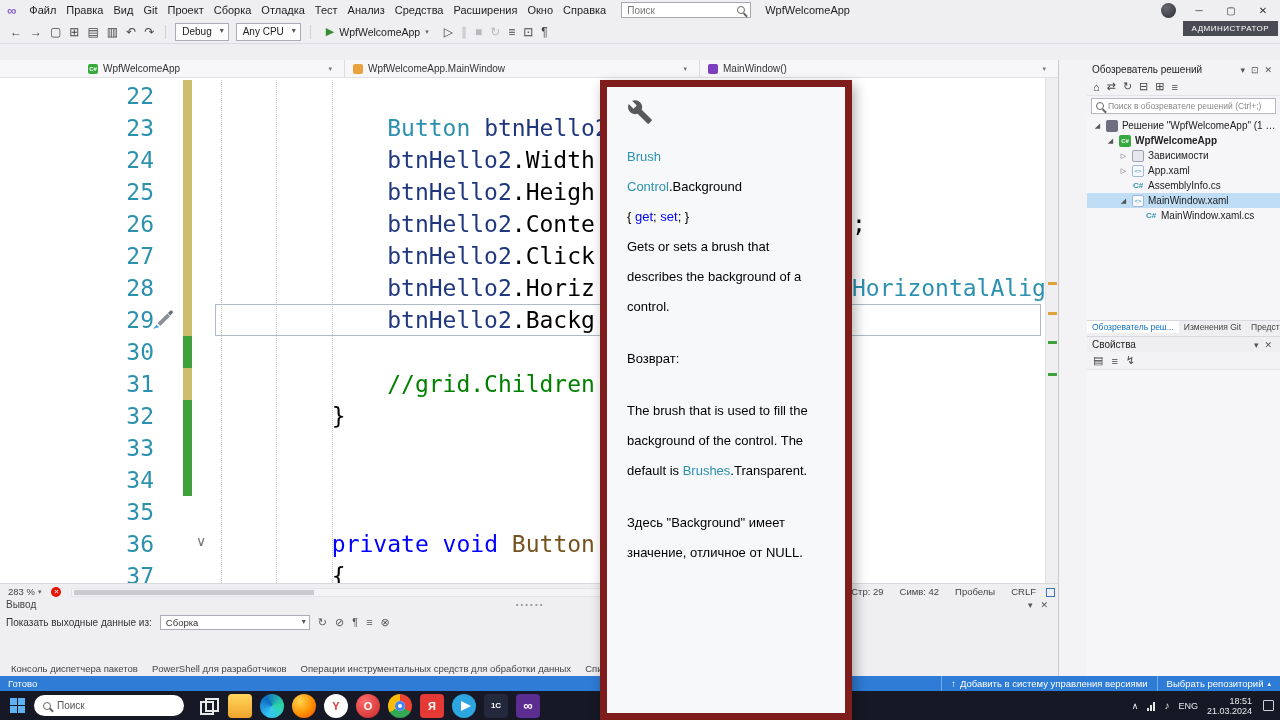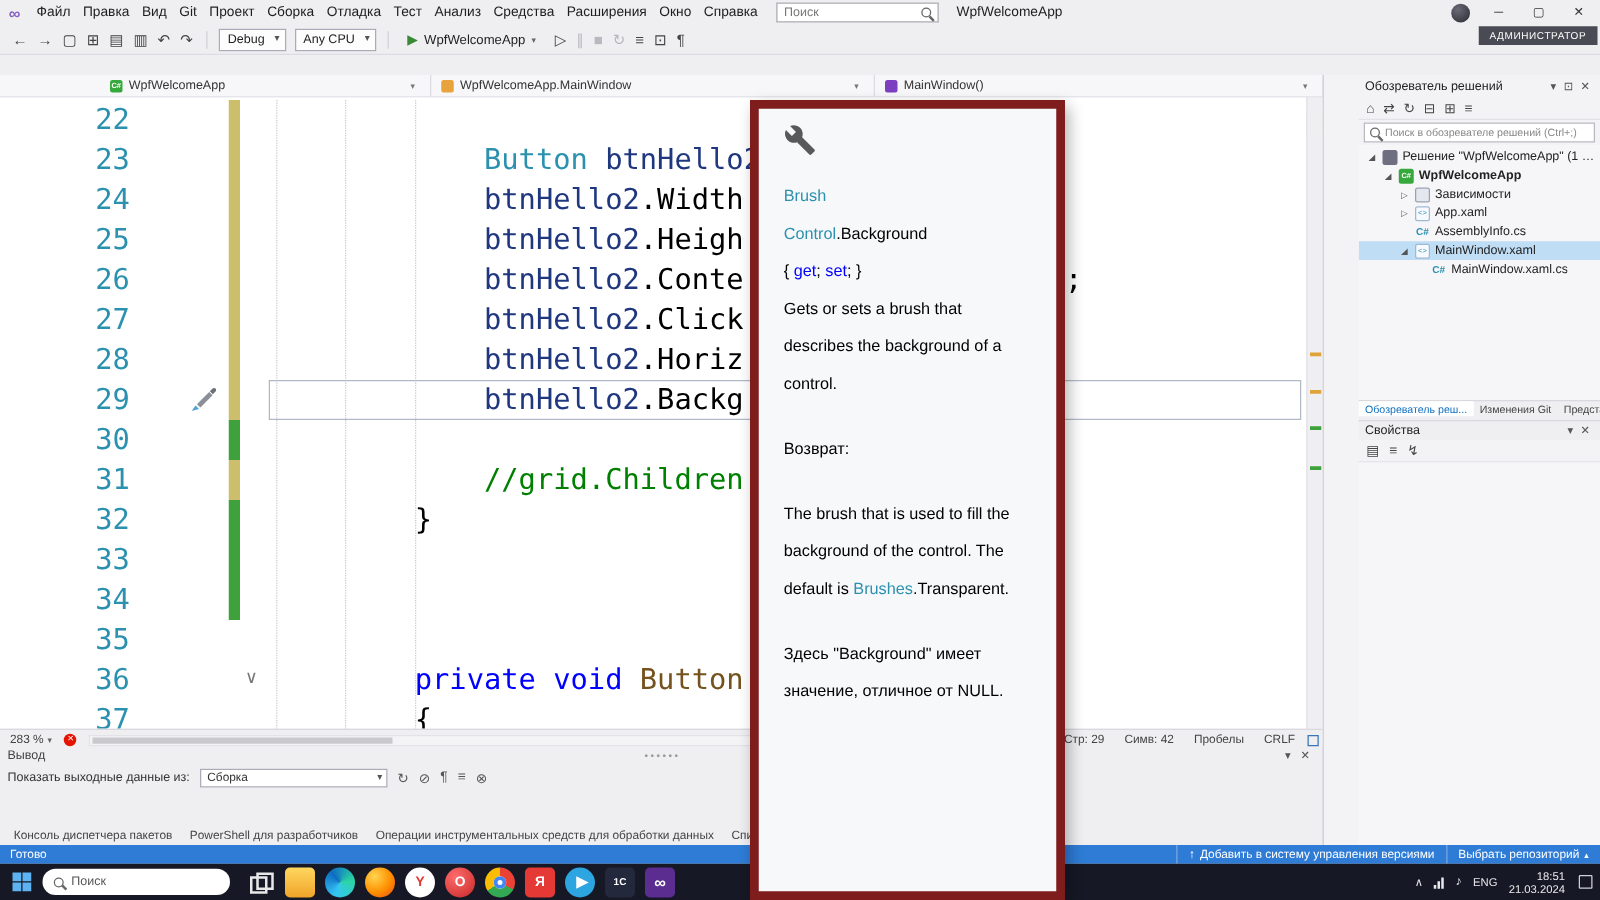--- a/index.html
+++ b/index.html
@@ -52,21 +52,21 @@
   .ico-method { background:#7C3FBF; }
 
   
   .editor { position:absolute; left:0; top:78px; width:1045px; height:505px; background:#FFFFFF; overflow:hidden; }
   .guide { position:absolute; top:2px; height:503px; border-left:1px dotted #C9C9CF; }
   .g1 { left:221px; } .g2 { left:276px; } .g3 { left:332px; }
   #change-bars { position:absolute; left:183px; top:0; width:9px; height:100%; }
   .chbar { position:absolute; left:0; width:9px; }
   .code-row { position:absolute; left:0; width:100%; height:32px; }
   .code-row.current::before { content:''; position:absolute; left:215px; top:0; width:824px; height:30px; border:1px solid #B0BAC6; }
-  .line-num { position:absolute; left:16px; top:0; width:148px; text-align:center; color:#2B91AF; font:23px/32px "DejaVu Sans Mono",monospace; }
+  .line-num { position:absolute; left:6px; top:0; width:148px; text-align:right; color:#2B91AF; font:23px/32px "DejaVu Sans Mono",monospace; }
   .code-text { position:absolute; top:0; white-space:pre; font:23px/32px "DejaVu Sans Mono",monospace; }
   .seg-plain { color:#000; } .seg-kw { color:#0000FF; } .seg-type { color:#2B91AF; }
   .seg-var { color:#1F377F; } .seg-method { color:#74531F; } .seg-comment { color:#008000; }
   .fold-chevron { position:absolute; left:196px; top:5px; font-size:14px; color:#777; }
   .brush-cursor { position:absolute; left:150px; top:228px; z-index:3; }
 
   
   .vscroll { position:absolute; left:1045px; top:78px; width:13px; height:505px; background:#EFEFF2; border-left:1px solid #E0E0E6; z-index:6; }
   .smark { position:absolute; left:2px; width:9px; height:3px; }
 
@@ -295,20 +295,21 @@
           <div class="code-text" style="left: 387.2px;"><span class="seg-var">btnHello2</span><span class="seg-plain">.Conte</span></div>
           <div class="code-text" style="left: 852px;"><span class="seg-plain">;</span></div>
         </div>
         <div class="code-row" style="top: 162px;">
           <div class="line-num">27</div>
           <div class="code-text" style="left: 387.2px;"><span class="seg-var">btnHello2</span><span class="seg-plain">.Click</span></div>
         </div>
         <div class="code-row" style="top: 194px;">
           <div class="line-num">28</div>
           <div class="code-text" style="left: 387.2px;"><span class="seg-var">btnHello2</span><span class="seg-plain">.Horiz</span></div>
+          <div class="code-text" style="left: 852px;"><span class="seg-type">HorizontalAlig</span></div>
         </div>
         <div class="code-row current" style="top: 226px;">
           <div class="line-num">29</div>
           <div class="code-text" style="left: 387.2px;"><span class="seg-var">btnHello2</span><span class="seg-plain">.Backg</span></div>
         </div>
         <div class="code-row" style="top: 258px;">
           <div class="line-num">30</div>
           <div class="code-text" style="left: 221px;"></div>
         </div>
         <div class="code-row" style="top: 290px;">

